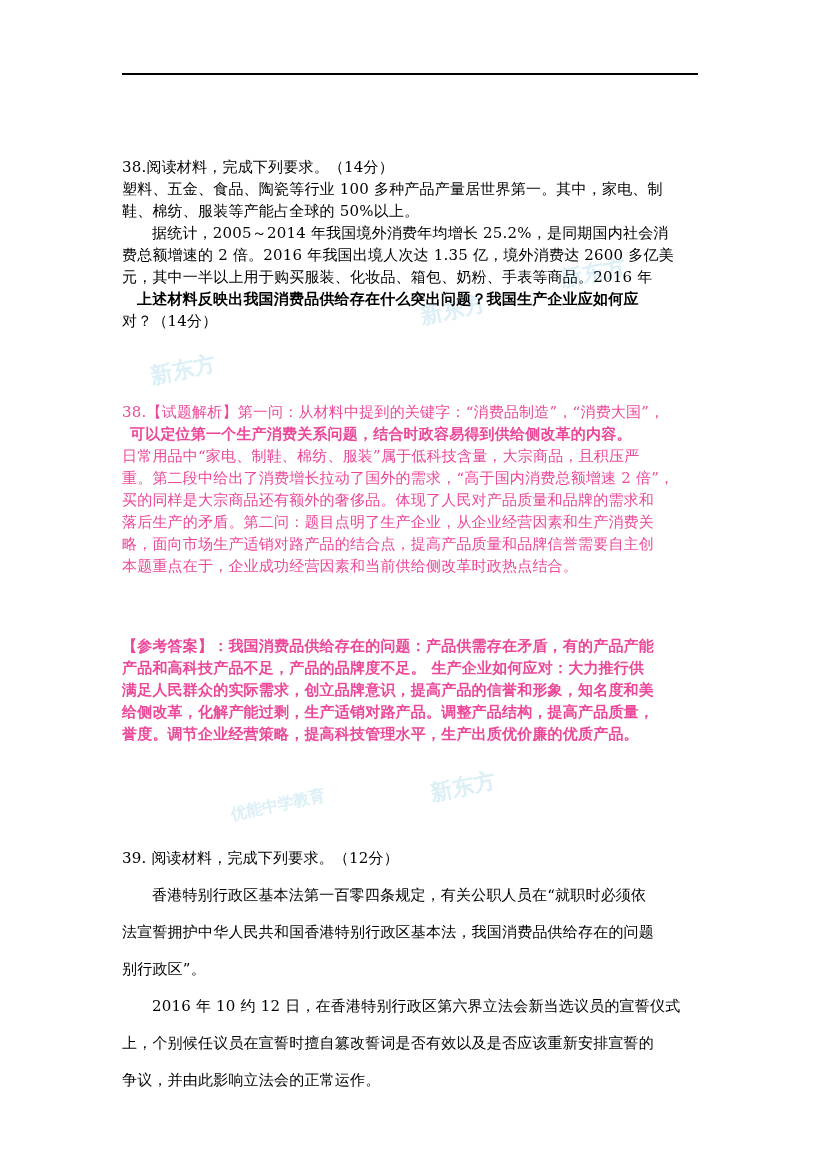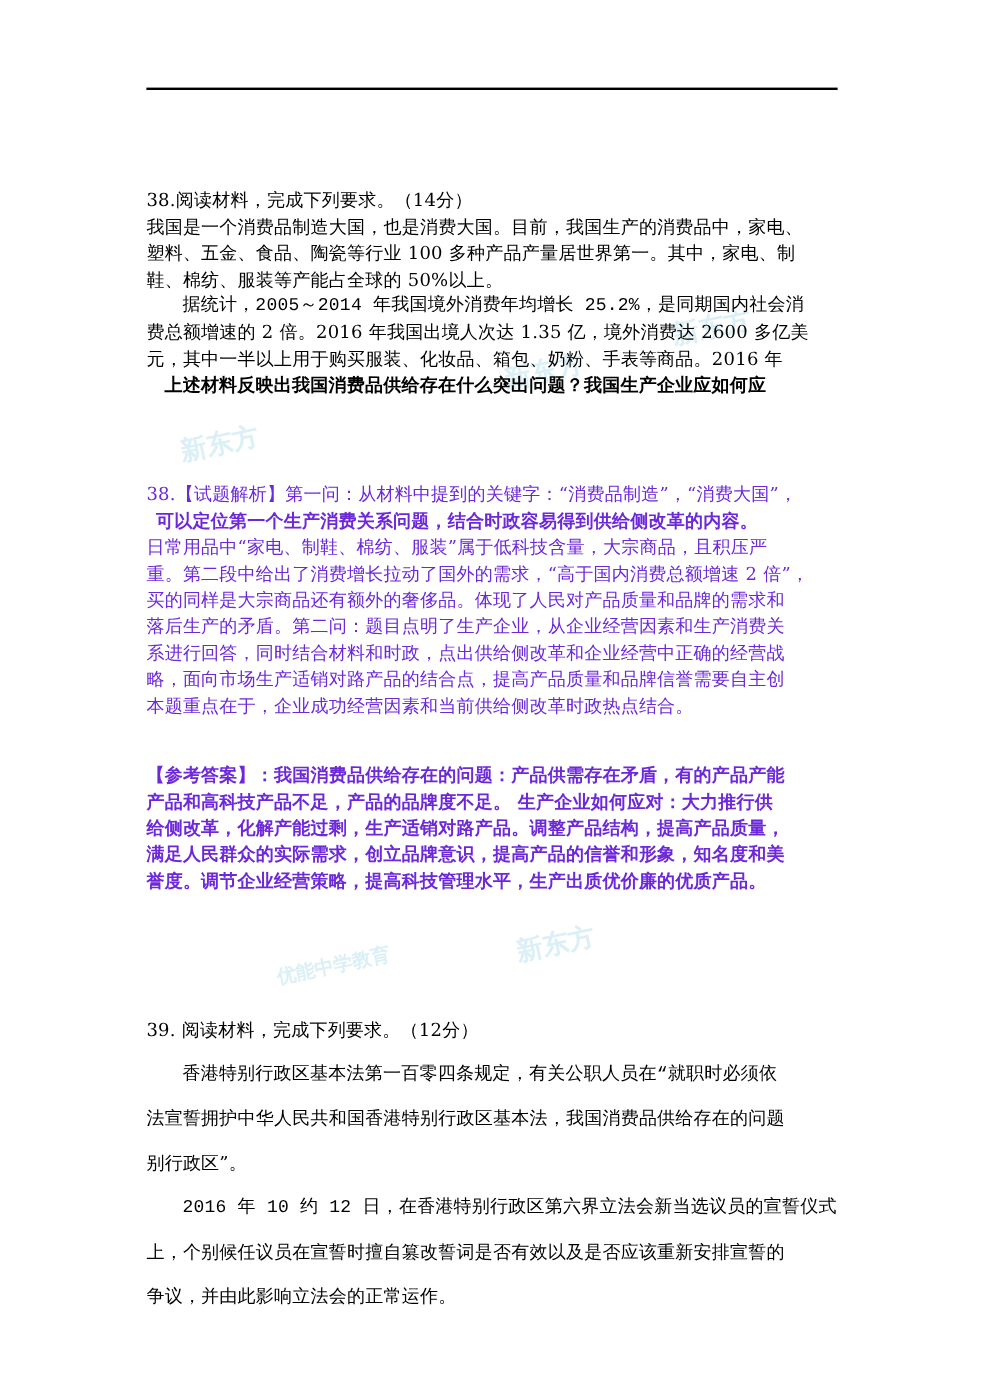--- a/index.html
+++ b/index.html
@@ -1,69 +1,68 @@
 <!DOCTYPE html>
 <html><head>
   <meta charset="utf-8">
   <style>
     html, body { margin: 0; padding: 0; background: #ffffff; }
     body { width: 819px; height: 1158px; position: relative; overflow: hidden;
       font-family: "DejaVu Serif", "Liberation Serif", serif; color: #000; }
     .header-rule { position: absolute; left: 122px; top: 73px; width: 576px; height: 2px; background: #000; }
     .block { position: absolute; left: 122px; width: 580px; font-size: 15px; }
     .line { white-space: nowrap; line-height: 22px; height: 22px; letter-spacing: 0.2px; }
-    .indent { padding-left: 30px; font-family: Liberation Mono, monospace; }
+    .indent { padding-left: 30px; }
     .indent-s { padding-left: 15px; font-weight: bold; }
-    .red { color: #6d28d9; }
+    .red { color: #ec4899; }
     .q38 { top: 156px; }
     .ans38 { top: 401px; }
     .ref38 { top: 635px; font-weight: bold; }
     .q39 { top: 840px; }
     .q39 .line { line-height: 37px; height: 37px; }
     .wm { position: absolute; font-family: "DejaVu Sans", sans-serif; font-weight: bold; color: #bfe3ef; opacity: 0.55; transform: rotate(-12deg); font-size: 22px; pointer-events: none; }
   </style>
 </head>
 <body>
 
 <div class="header-rule"></div>
 
 <div class="wm" style="left:560px;top:258px;">新东方</div>
 <div class="wm" style="left:150px;top:355px;">新东方</div>
 <div class="wm" style="left:420px;top:295px;">新东方</div>
 <div class="wm" style="left:230px;top:795px;font-size:16px;">优能中学教育</div>
 <div class="wm" style="left:430px;top:772px;">新东方</div>
 
 <div class="block q38">
   <div class="line">38.阅读材料，完成下列要求。（14分）</div>
-  <div class="line">我国是一个消费品制造大国，也是消费大国。目前，我国生产的消费品中，家电、</div>
   <div class="line">塑料、五金、食品、陶瓷等行业 100 多种产品产量居世界第一。其中，家电、制</div>
   <div class="line">鞋、棉纺、服装等产能占全球的 50%以上。</div>
   <div class="line indent">据统计，2005～2014 年我国境外消费年均增长 25.2%，是同期国内社会消</div>
   <div class="line">费总额增速的 2 倍。2016 年我国出境人次达 1.35 亿，境外消费达 2600 多亿美</div>
   <div class="line">元，其中一半以上用于购买服装、化妆品、箱包、奶粉、手表等商品。2016 年</div>
   <div class="line indent-s">上述材料反映出我国消费品供给存在什么突出问题？我国生产企业应如何应</div>
+  <div class="line">对？（14分）</div>
 </div>
 
 <div class="block ans38 red">
   <div class="line">38.【试题解析】第一问：从材料中提到的关键字：“消费品制造”，“消费大国”，</div>
   <div class="line indent-s" style="padding-left:8px">可以定位第一个生产消费关系问题，结合时政容易得到供给侧改革的内容。</div>
   <div class="line">日常用品中“家电、制鞋、棉纺、服装”属于低科技含量，大宗商品，且积压严</div>
   <div class="line">重。第二段中给出了消费增长拉动了国外的需求，“高于国内消费总额增速 2 倍”，</div>
   <div class="line">买的同样是大宗商品还有额外的奢侈品。体现了人民对产品质量和品牌的需求和</div>
   <div class="line">落后生产的矛盾。第二问：题目点明了生产企业，从企业经营因素和生产消费关</div>
-  <div class="line">系进行回答，同时结合材料和时政，点出供给侧改革和企业经营中正确的经营战</div>
   <div class="line">略，面向市场生产适销对路产品的结合点，提高产品质量和品牌信誉需要自主创</div>
   <div class="line">本题重点在于，企业成功经营因素和当前供给侧改革时政热点结合。</div>
 </div>
 
 <div class="block ref38 red">
   <div class="line">【参考答案】：我国消费品供给存在的问题：产品供需存在矛盾，有的产品产能</div>
   <div class="line">产品和高科技产品不足，产品的品牌度不足。 生产企业如何应对：大力推行供</div>
+  <div class="line">满足人民群众的实际需求，创立品牌意识，提高产品的信誉和形象，知名度和美</div>
   <div class="line">给侧改革，化解产能过剩，生产适销对路产品。调整产品结构，提高产品质量，</div>
-  <div class="line">满足人民群众的实际需求，创立品牌意识，提高产品的信誉和形象，知名度和美</div>
   <div class="line">誉度。调节企业经营策略，提高科技管理水平，生产出质优价廉的优质产品。</div>
 </div>
 
 <div class="block q39">
   <div class="line">39. 阅读材料，完成下列要求。（12分）</div>
   <div class="line indent">香港特别行政区基本法第一百零四条规定，有关公职人员在“就职时必须依</div>
   <div class="line">法宣誓拥护中华人民共和国香港特别行政区基本法，我国消费品供给存在的问题</div>
   <div class="line">别行政区”。</div>
   <div class="line indent">2016 年 10 约 12 日，在香港特别行政区第六界立法会新当选议员的宣誓仪式</div>
   <div class="line">上，个别候任议员在宣誓时擅自篡改誓词是否有效以及是否应该重新安排宣誓的</div>

